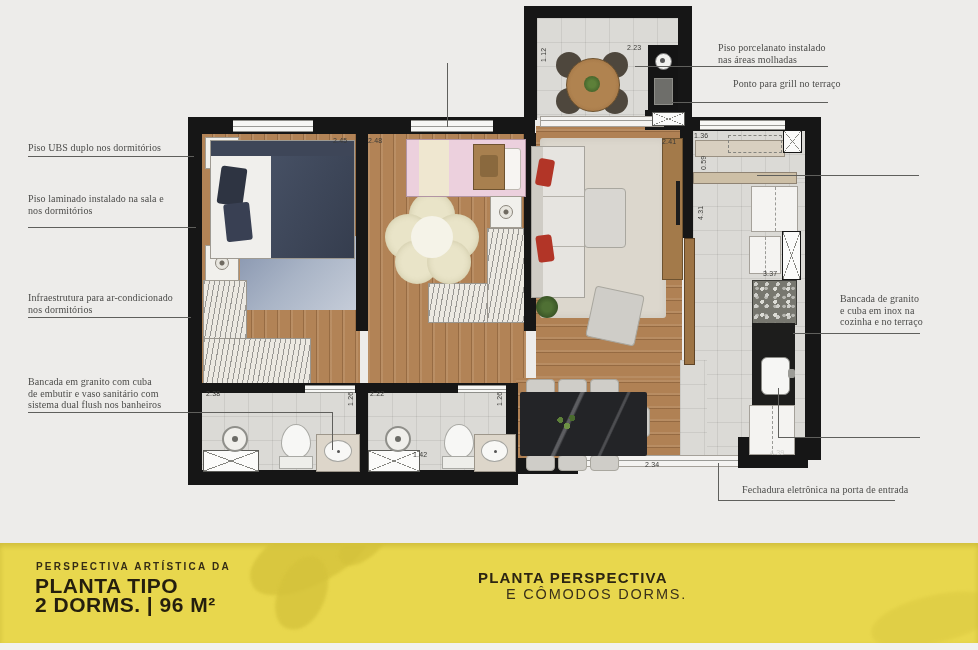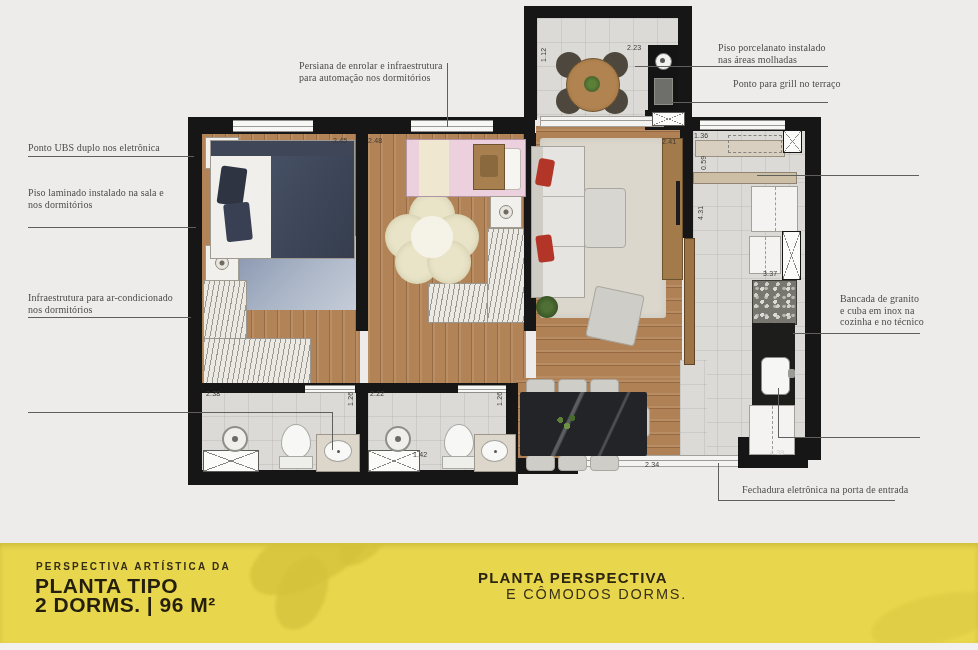--- a/index.html
+++ b/index.html
@@ -214,33 +214,34 @@
   <div class="gray-seat" style="left:558px;top:455px;width:27px;height:14px;"></div>
   <div class="gray-seat" style="left:590px;top:455px;width:27px;height:14px;"></div>
   <div class="gray-seat" style="left:634px;top:407px;width:14px;height:28px;"></div>
   <div class="marble" style="left:520px;top:392px;width:127px;height:64px;">
     <span class="abs" style="left:30px;top:20px;width:34px;height:20px;
       background:radial-gradient(circle at 30% 40%,#5d8039 0 3px,transparent 3px),
                  radial-gradient(circle at 65% 30%,#4a6b2e 0 3px,transparent 3px),
                  radial-gradient(circle at 50% 70%,#6d9145 0 3px,transparent 3px);"></span>
   </div>
 
-  <div class="callout" style="left:299px;top:60px;width:150px;">Persiana de enrolar e infraestrutura
-para automação nos dormitórios</div>
-  <div class="callout" style="left:28px;top:142px;width:170px;">Ponto UBS duplo nos eletrônica</div>
-  <div class="callout" style="left:28px;top:187px;width:170px;">Piso laminado instalado na sala e
+  <div class="callout" style="left:28px;top:142px;width:170px;">Piso UBS duplo nos dormitórios</div>
+  <div class="callout" style="left:28px;top:193px;width:170px;">Piso laminado instalado na sala e
 nos dormitórios</div>
   <div class="callout" style="left:28px;top:292px;width:175px;">Infraestrutura para ar-condicionado
 nos dormitórios</div>
+  <div class="callout" style="left:28px;top:376px;width:175px;">Bancada em granito com cuba
+de embutir e vaso sanitário com
+sistema dual flush nos banheiros</div>
   <div class="callout" style="left:718px;top:42px;width:140px;">Piso porcelanato instalado
 nas áreas molhadas</div>
   <div class="callout" style="left:733px;top:78px;width:140px;">Ponto para grill no terraço</div>
   <div class="callout" style="left:840px;top:293px;width:110px;">Bancada de granito
 e cuba em inox na
-cozinha e no técnico</div>
+cozinha e no terraço</div>
   <div class="callout" style="left:706px;top:484px;width:220px;padding-left:36px;">Fechadura eletrônica na porta de entrada</div>
 
   <div class="lineh" style="left:28px;top:156px;width:166px;"></div>
   <div class="lineh" style="left:28px;top:227px;width:168px;"></div>
   <div class="lineh" style="left:28px;top:317px;width:163px;"></div>
   <div class="lineh" style="left:28px;top:412px;width:305px;"></div>
   <div class="linev" style="left:332px;top:412px;height:38px;"></div>
   <div class="linev" style="left:447px;top:63px;height:64px;"></div>
   <div class="lineh" style="left:635px;top:66px;width:193px;"></div>
   <div class="lineh" style="left:672px;top:102px;width:156px;"></div>

